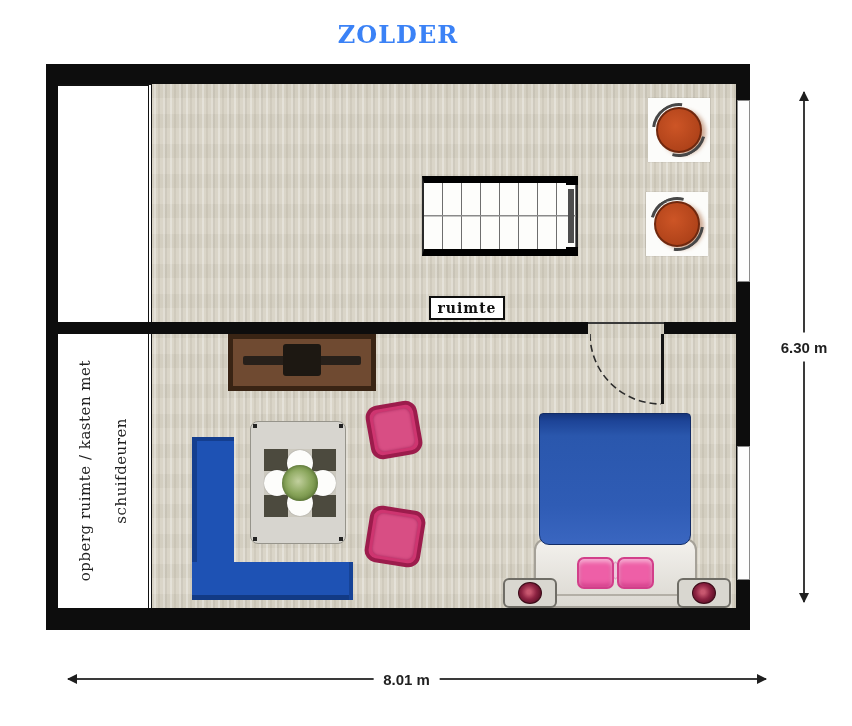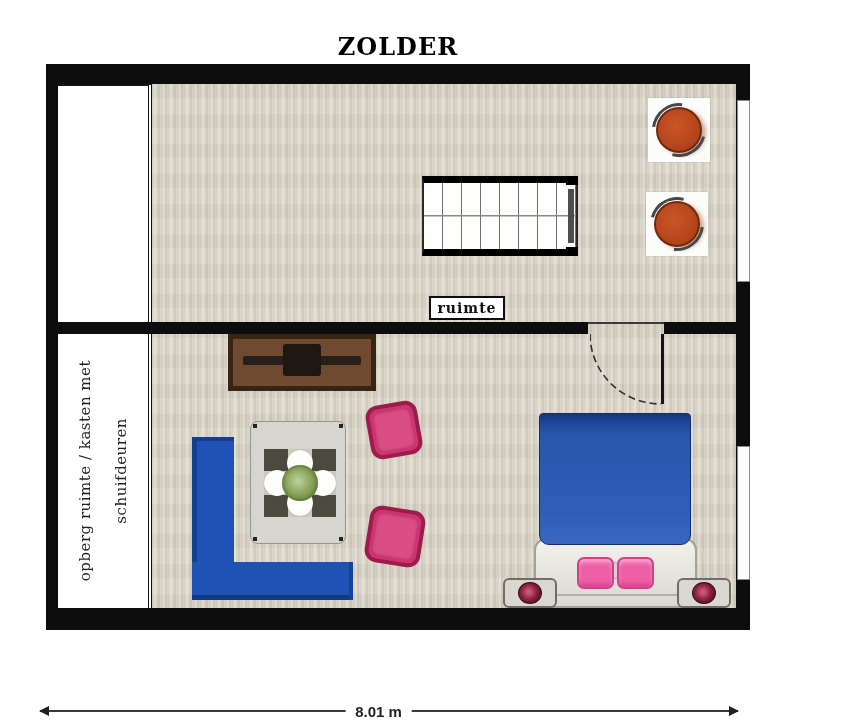--- a/index.html
+++ b/index.html
@@ -1,22 +1,22 @@
 <!DOCTYPE html>
 <html><head>
 <meta charset="utf-8">
 <style>
   html,body{margin:0;padding:0;background:#ffffff;}
   .abs{position:absolute;}
   .plan-root{position:relative;width:852px;height:726px;background:#ffffff;
     font-family:"DejaVu Serif",serif;overflow:hidden;}
 
   
-  .page-title{left:46px;top:32px;width:704px;text-align:center;
-    font-size:24px;font-weight:bold;letter-spacing:1px;color:#000000;}
+  .page-title{left:46px;top:20px;width:704px;text-align:center;
+    font-size:24px;font-weight:bold;letter-spacing:1px;color:#3b82f6;}
 
   
   .floor{left:58px;top:84px;width:678px;height:524px;background-color:#d8d3c5;
     background-image:
       repeating-linear-gradient(90deg, rgba(255,255,255,.30) 0 2px, rgba(255,255,255,0) 2px 4px,
         rgba(110,100,80,.09) 4px 6px, rgba(255,255,255,0) 6px 9px,
         rgba(255,255,255,.22) 9px 11px, rgba(0,0,0,.05) 11px 13px, rgba(255,255,255,0) 13px 16px),
       repeating-linear-gradient(0deg, rgba(0,0,0,.025) 0 14px, rgba(255,255,255,.05) 14px 30px);}
   .wall{background:#0d0d0d;}
   .wall-top{left:46px;top:64px;width:704px;height:20px;}
@@ -132,21 +132,21 @@
     background:radial-gradient(circle at 45% 45%, #c8576f 0 12%, #8d2342 45%, #5e1128 75%, #7a1d38 100%);
     border:1px solid #3a0a17;box-sizing:border-box;}
 
   
   .dim{font-family:"Liberation Sans","DejaVu Sans",sans-serif;font-weight:bold;
     font-size:15px;color:#1f1f1f;}
   .dim-right{left:796px;top:92px;width:16px;height:510px;}
   .dim-right .line{left:7px;top:0;width:0;height:100%;border-left:2px solid #3a3a3a;}
   .dim-right .label{left:8px;top:50%;transform:translate(-50%,-50%);background:#fff;
     padding:6px 2px;white-space:nowrap;}
-  .dim-bottom{left:40px;top:670px;width:698px;height:18px;margin-top:32px;}
+  .dim-bottom{left:68px;top:670px;width:698px;height:18px;}
   .dim-bottom .line{left:0;top:8px;width:100%;height:0;border-top:2px solid #3a3a3a;}
   .dim-bottom .label{left:48.5%;top:9px;transform:translate(-50%,-50%);background:#fff;
     padding:0 10px;white-space:nowrap;}
   .arr{width:0;height:0;}
   .arr-up{left:3px;top:-1px;border-left:5px solid transparent;border-right:5px solid transparent;
     border-bottom:10px solid #1f1f1f;}
   .arr-down{left:3px;bottom:-1px;border-left:5px solid transparent;border-right:5px solid transparent;
     border-top:10px solid #1f1f1f;}
   .arr-left{left:-1px;top:4px;border-top:5px solid transparent;border-bottom:5px solid transparent;
     border-right:10px solid #1f1f1f;}
@@ -247,20 +247,26 @@
   <div class="abs door-top-line"></div>
   <div class="abs door-leaf"></div>
   <svg class="abs door-arc" width="72" height="71" viewBox="0 0 72 71">
     <path d="M0 0 A 71 70 0 0 0 71 70" fill="none" stroke="#2b2b2b" stroke-width="1.6" stroke-dasharray="7 4"></path>
   </svg>
 
   <div class="abs boiler">
     <span>ruimte</span>
   </div>
 
+  <div class="abs dim dim-right">
+    <div class="abs line"></div>
+    <div class="abs arr arr-up"></div>
+    <div class="abs arr arr-down"></div>
+    <div class="abs label">6.30 m</div>
+  </div>
   <div class="abs dim dim-bottom">
     <div class="abs line"></div>
     <div class="abs arr arr-left"></div>
     <div class="abs arr arr-right"></div>
     <div class="abs label">8.01 m</div>
   </div>
 
 </div>
 
 </body></html>

